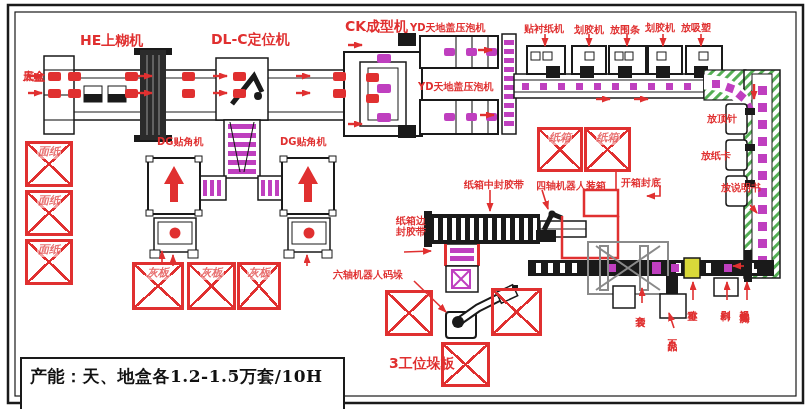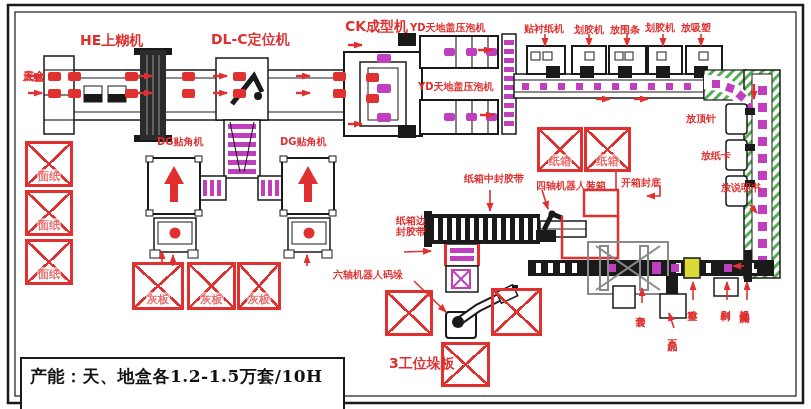--- a/index.html
+++ b/index.html
@@ -6,24 +6,24 @@
   .stage{position:relative;width:811px;height:409px;background:#fff;overflow:hidden;
          font-family:"DejaVu Sans","Liberation Sans",sans-serif;}
   .stage svg{position:absolute;left:0;top:0;}
   .lbl{position:absolute;color:#e03030;font-weight:bold;font-size:10px;line-height:1.1;
        white-space:nowrap;z-index:5;}
   .lbl.v{writing-mode:vertical-rl;text-orientation:upright;white-space:normal;letter-spacing:1px;}
   .lbl.wrap{white-space:normal;width:34px;font-family:Liberation Serif, serif;}
   .lbl.big{font-size:14px;}
   .lbl.tiny{font-size:11px;}
   .xbox{position:absolute;box-sizing:border-box;border:3px solid #e03030;z-index:4;
-        display:flex;align-items:flex-end;justify-content:center;
+        display:flex;align-items:flex-start;justify-content:center;
         background:
           linear-gradient(to top right, transparent calc(50% - 1.3px), #e03030 calc(50% - 1.3px), #e03030 calc(50% + 1.3px), transparent calc(50% + 1.3px)),
-          linear-gradient(to bottom right, transparent calc(50% - 1.3px), #e03030 calc(50% - 1.3px), #e03030 calc(50% + 1.3px), transparent calc(50% + 1.3px));}
+          linear-gradient(to bottom right, transparent calc(50% - 1.3px), #e03030 calc(50% - 1.3px), #e03030 calc(50% + 1.3px), transparent calc(50% + 1.3px)); font-style: italic;}
   .xlab{color:rgba(224,64,64,.75);font-weight:bold;font-size:11px;background:rgba(255,255,255,.55);
         padding:0 1px;z-index:2;}
   .cap{position:absolute;left:20px;top:357px;width:325px;height:56px;box-sizing:border-box;
        border:2px solid #1a1a1a;background:#fff;z-index:6;
        font-family:"DejaVu Serif","Liberation Serif",serif;
        font-size:17px;font-weight:bold;color:#111;line-height:34px;padding-left:8px;letter-spacing:.5px;}
 </style>
 </head>
 <body>
 
@@ -411,26 +411,26 @@
 <div class="lbl big" style="left:80px;top:33px">HE上糊机</div>
 <div class="lbl big" style="left:211px;top:32px">DL-C定位机</div>
 <div class="lbl big" style="left:345px;top:19px">CK成型机</div>
 <div class="lbl" style="left:410px;top:22px">YD天地盖压泡机</div>
 <div class="lbl" style="left:418px;top:81px">YD天地盖压泡机</div>
 <div class="lbl" style="left:524px;top:23px">贴衬纸机</div>
 <div class="lbl" style="left:574px;top:24px">划胶机</div>
 <div class="lbl" style="left:610px;top:24px">放围条</div>
 <div class="lbl" style="left:645px;top:22px">划胶机</div>
 <div class="lbl" style="left:681px;top:22px">放吸塑</div>
-<div class="lbl" style="left:686px;top:113px">放顶针</div>
+<div class="lbl" style="left:707px;top:113px">放顶针</div>
 <div class="lbl" style="left:701px;top:150px">放纸卡</div>
 <div class="lbl" style="left:721px;top:182px">放说明书</div>
 <div class="lbl" style="left:157px;top:136px">DG贴角机</div>
 <div class="lbl" style="left:280px;top:136px">DG贴角机</div>
-<div class="lbl" style="left:464px;top:173px">纸箱中封胶带</div>
+<div class="lbl" style="left:464px;top:179px">纸箱中封胶带</div>
 <div class="lbl" style="left:536px;top:180px">四轴机器人装箱</div>
 <div class="lbl" style="left:621px;top:177px">开箱封底</div>
 <div class="lbl wrap" style="left:396px;top:215px">纸箱边封胶带</div>
 <div class="lbl" style="left:333px;top:269px">六轴机器人码垛</div>
 <div class="lbl big" style="left:389px;top:356px">3工位垛板</div>
 <div class="lbl v" style="left:635px;top:308px">套袋</div>
 <div class="lbl v" style="left:667px;top:331px">不良品</div>
 <div class="lbl v" style="left:687px;top:302px">称重</div>
 <div class="lbl v" style="left:720px;top:302px">剔料</div>
 <div class="lbl v" style="left:739px;top:302px">视觉检测</div>

